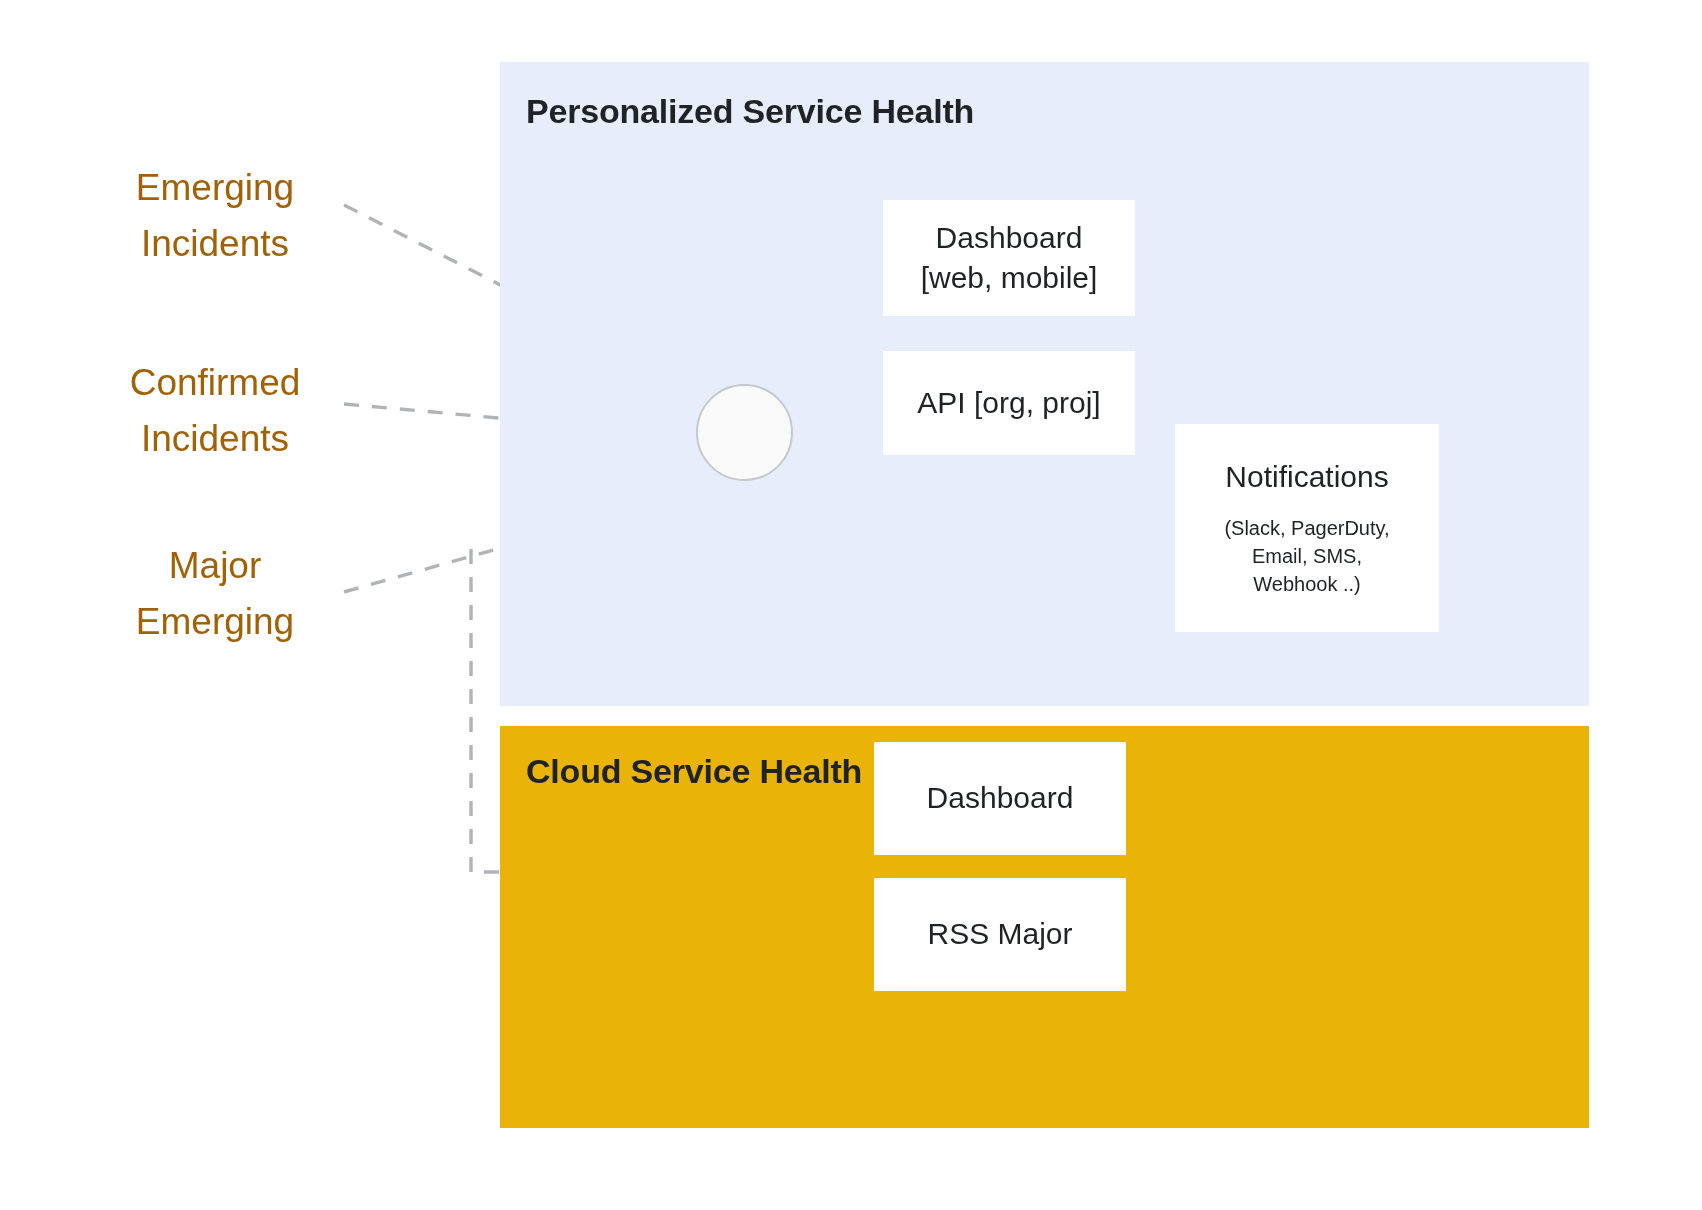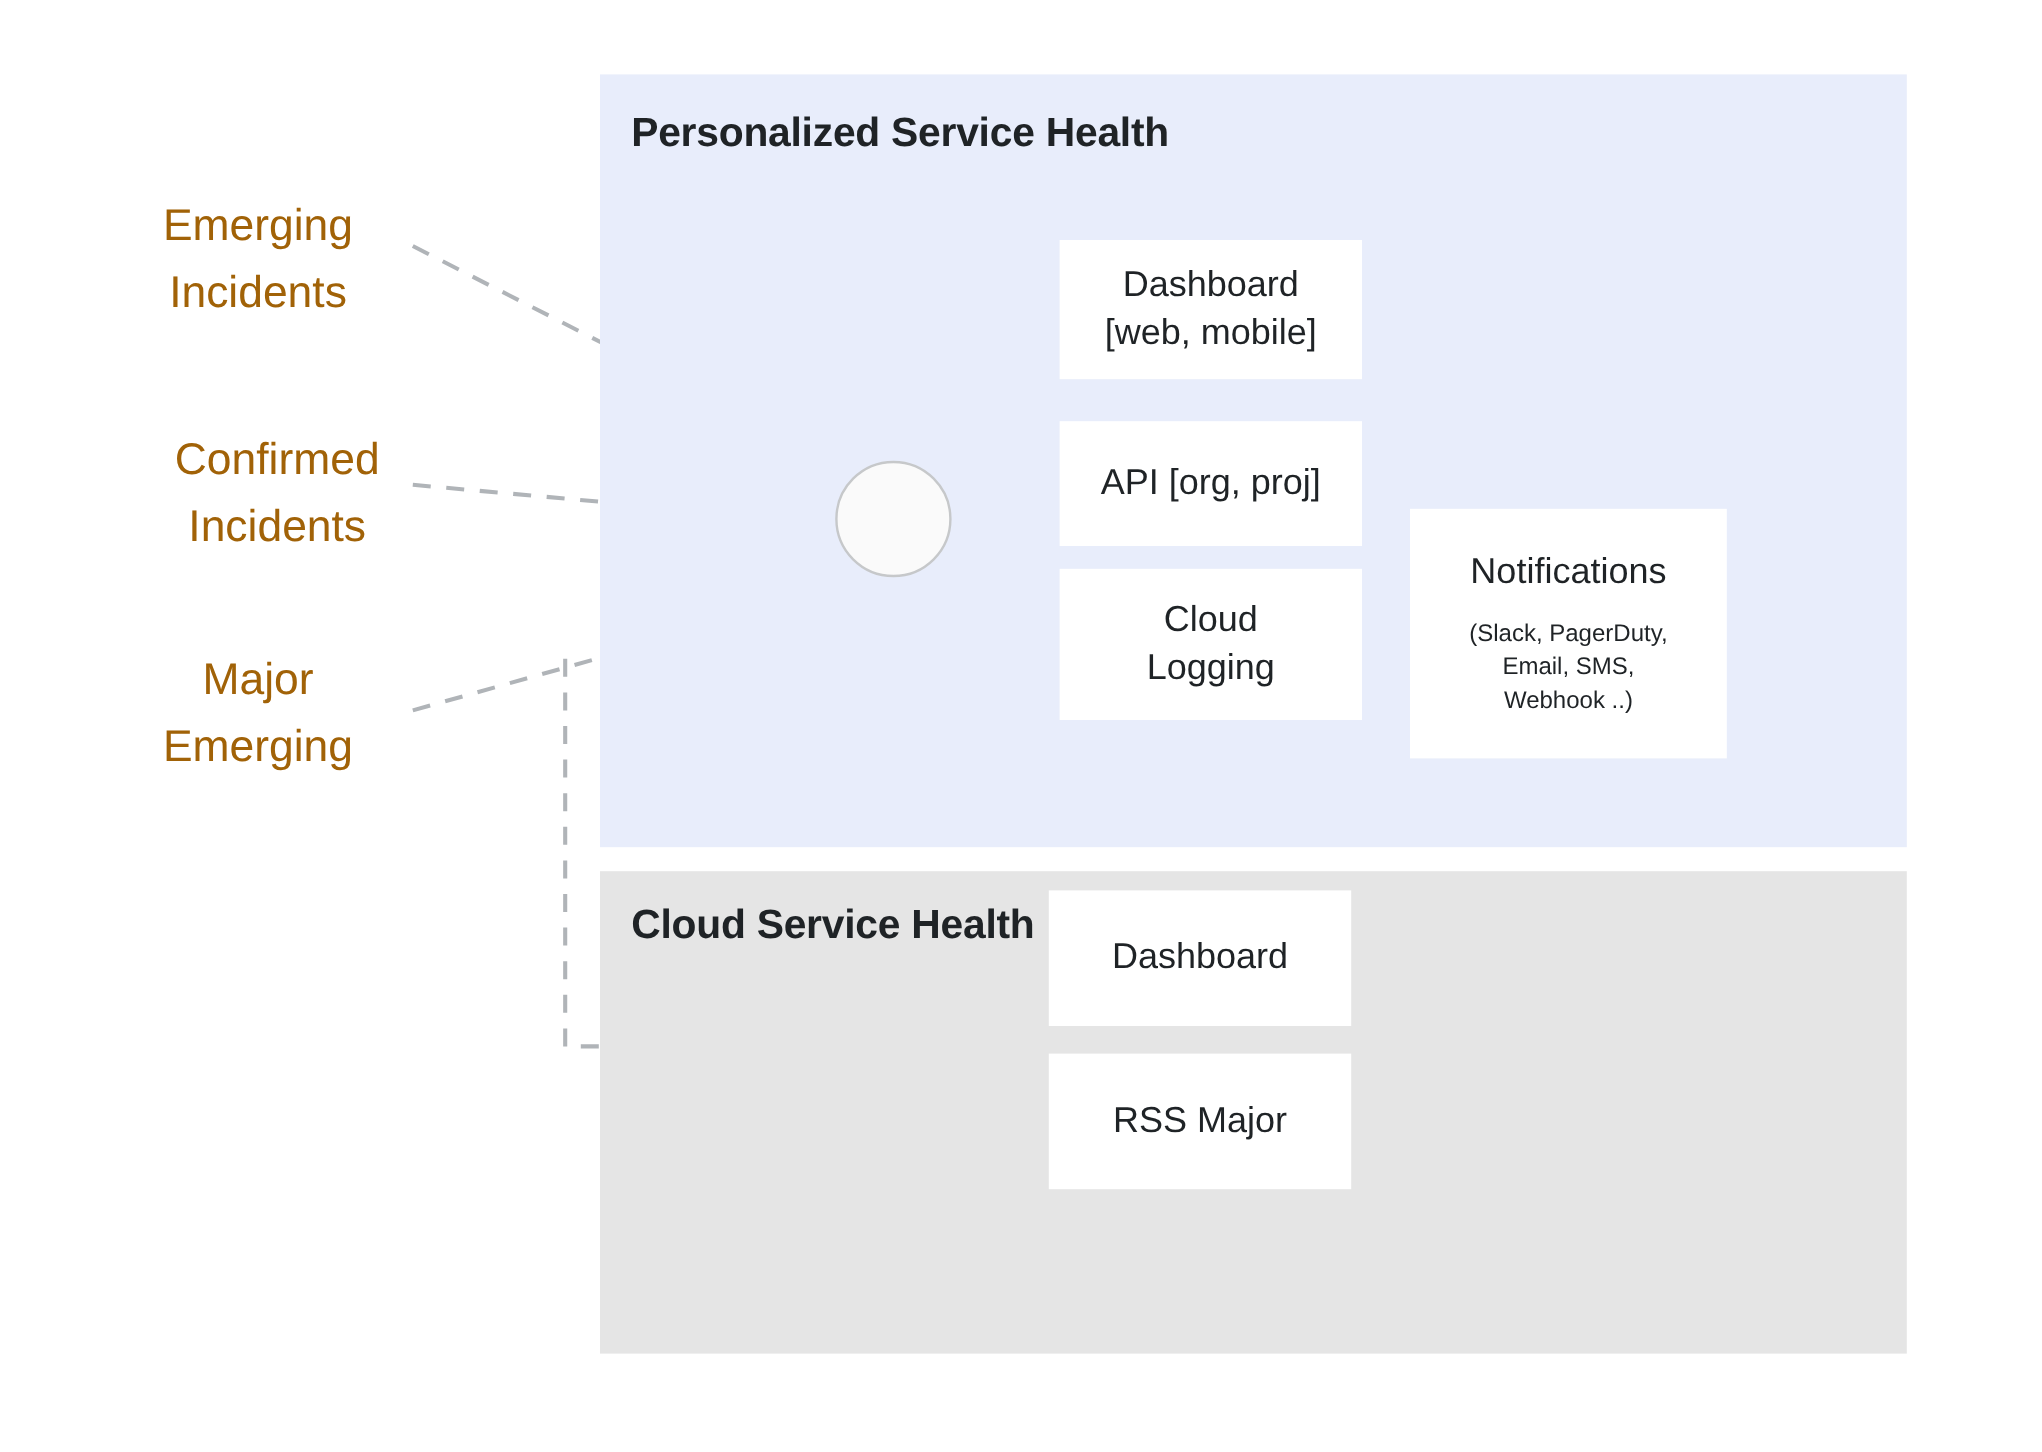--- a/index.html
+++ b/index.html
@@ -38,21 +38,21 @@
     top: 62px;
     width: 1089px;
     height: 644px;
     background: #e8edfb;
   }
   #panel-cloud {
     left: 500px;
     top: 726px;
     width: 1089px;
     height: 402px;
-    background: #e5e5e5;
+    background: #eab308;
   }
   .panel-title {
     position: absolute;
     left: 26px;
     font-size: 34px;
     font-weight: bold;
     color: #1f2326;
     letter-spacing: -0.2px;
     white-space: nowrap;
   }
@@ -62,21 +62,21 @@
   
   .source-label {
     position: absolute;
     text-align: center;
     font-size: 37px;
     line-height: 1.5;
     color: #a16207;
     white-space: pre-line;
   }
   #source-emerging { left: 45px;  top: 160px; width: 340px; }
-  #source-confirmed{ left: 61px;  top: 355px; width: 340px; }
+  #source-confirmed{ left: 45px;  top: 355px; width: 340px; }
   #source-major    { left: 45px;  top: 538px; width: 340px; }
 
   
   #hub-node {
     position: absolute;
     left: 696px;
     top: 384px;
     width: 97px;
     height: 97px;
     border-radius: 50%;
@@ -182,22 +182,20 @@
     <div class="panel-title">Personalized Service Health</div>
   </div>
 
   <div id="hub-node"></div>
 
   <div class="node-box" id="box-dashboard-web">Dashboard
 [web, mobile]</div>
 
   <div class="node-box" id="box-api">API [org, proj]</div>
 
-  <div class="node-box" id="box-cloud-logging">Cloud
-Logging</div>
 
   <div class="node-box" id="box-notifications">
     <span class="nb-title">Notifications</span>
     <span class="nb-sub">(Slack, PagerDuty,
 Email, SMS,
 Webhook ..)</span>
   </div>
 
   <div class="panel" id="panel-cloud">
     <div class="panel-title">Cloud Service Health</div>

